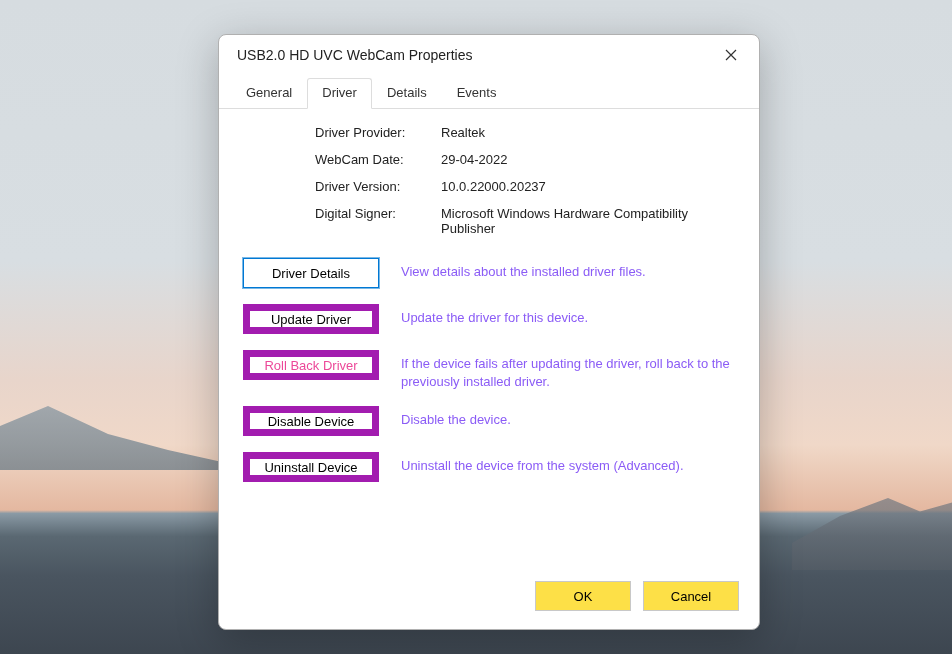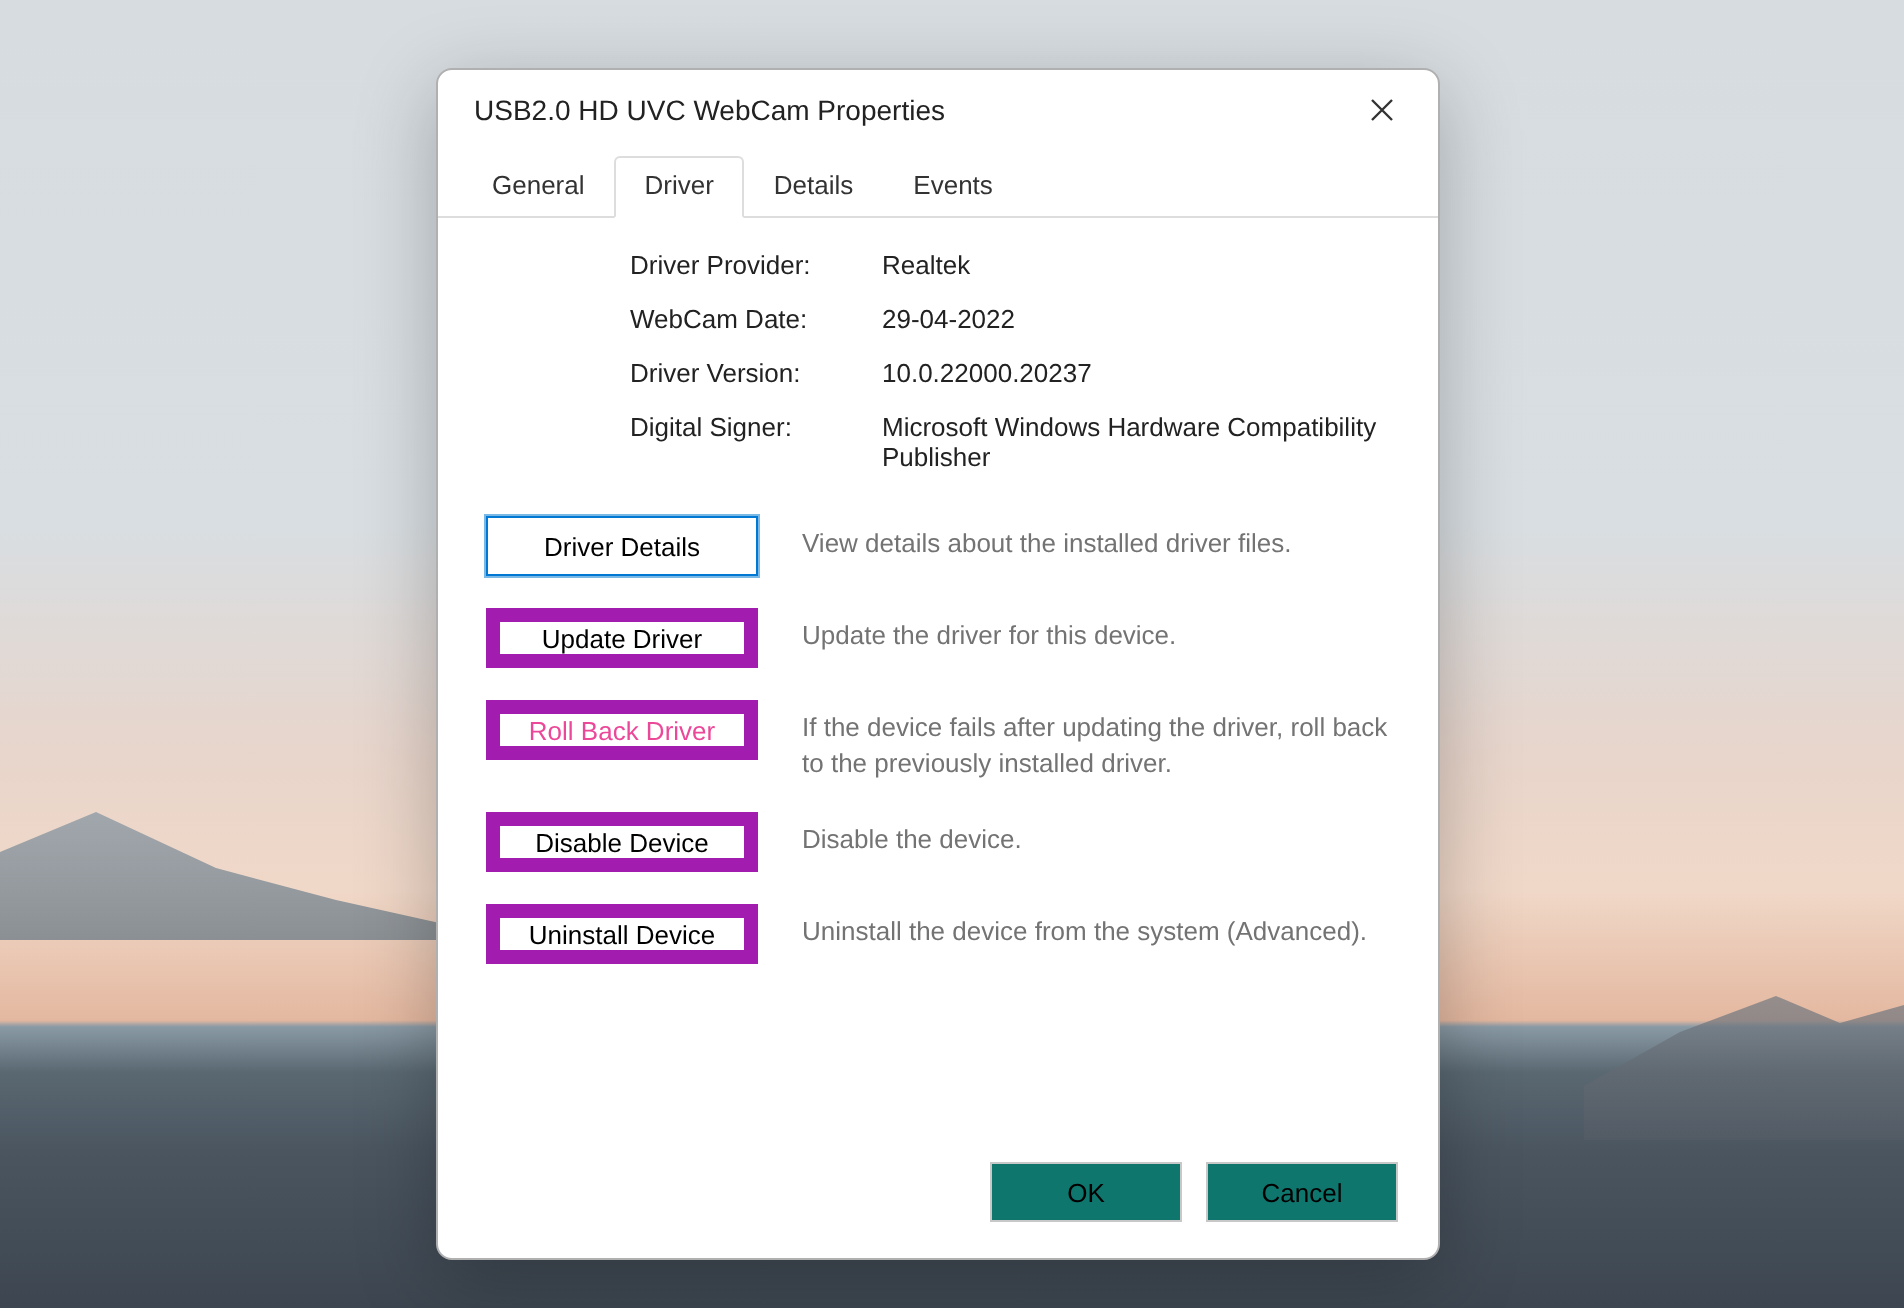--- a/index.html
+++ b/index.html
@@ -33,21 +33,21 @@
     height: 90px;
     background: linear-gradient(to bottom, #7a8088, #555d66);
     clip-path: polygon(0 100%, 0 70%, 30% 40%, 60% 20%, 80% 35%, 100% 25%, 100% 100%);
     opacity: 0.7;
   }
 
   .dialog {
     position: absolute;
     left: 218px;
     top: 34px;
-    width: 502px;
+    width: 542px;
     height: 596px;
     background: #ffffff;
     border: 1px solid #b0b0b0;
     border-radius: 8px;
     box-shadow: 0 10px 40px rgba(0,0,0,0.25);
     display: flex;
     flex-direction: column;
   }
   .titlebar {
     display: flex;
@@ -133,35 +133,35 @@
   }
   .action-btn.focused {
     border: 1px solid #0078d4;
     outline: 1px solid #7ab8e6;
   }
   .action-btn:disabled {
     color: #ec4899;
     cursor: default;
   }
   .action-desc {
-    color: #737373;
+    color: #8b5cf6;
     line-height: 1.35;
     padding-top: 5px;
   }
 
   .footer {
     display: flex;
     justify-content: flex-end;
     gap: 12px;
     padding: 14px 20px 18px 20px;
   }
   .footer-btn {
     width: 96px;
     height: 30px;
-    background: #0f766e;
+    background: #fde047;
     border: 1px solid #c8c8c8;
     font-size: 13px;
     font-family: inherit;
     cursor: pointer;
   }
 </style>
 </head>
 <body>
 
 <div class="mountain"></div>

